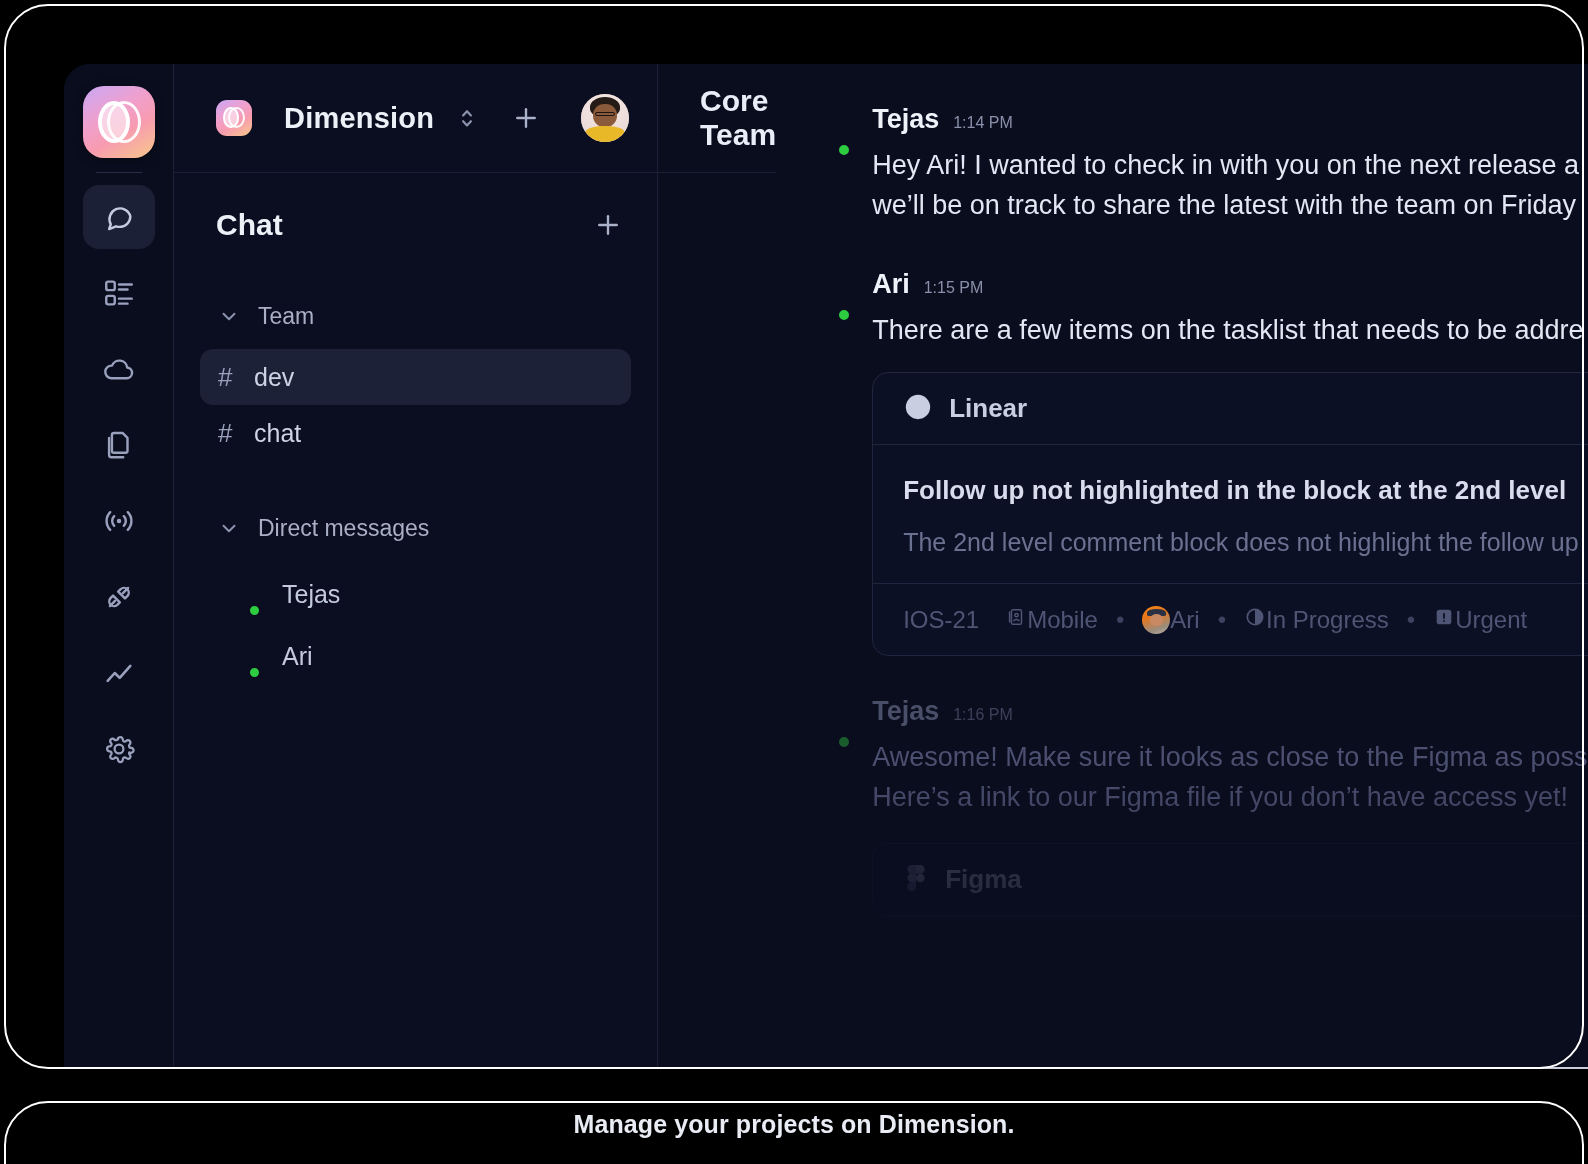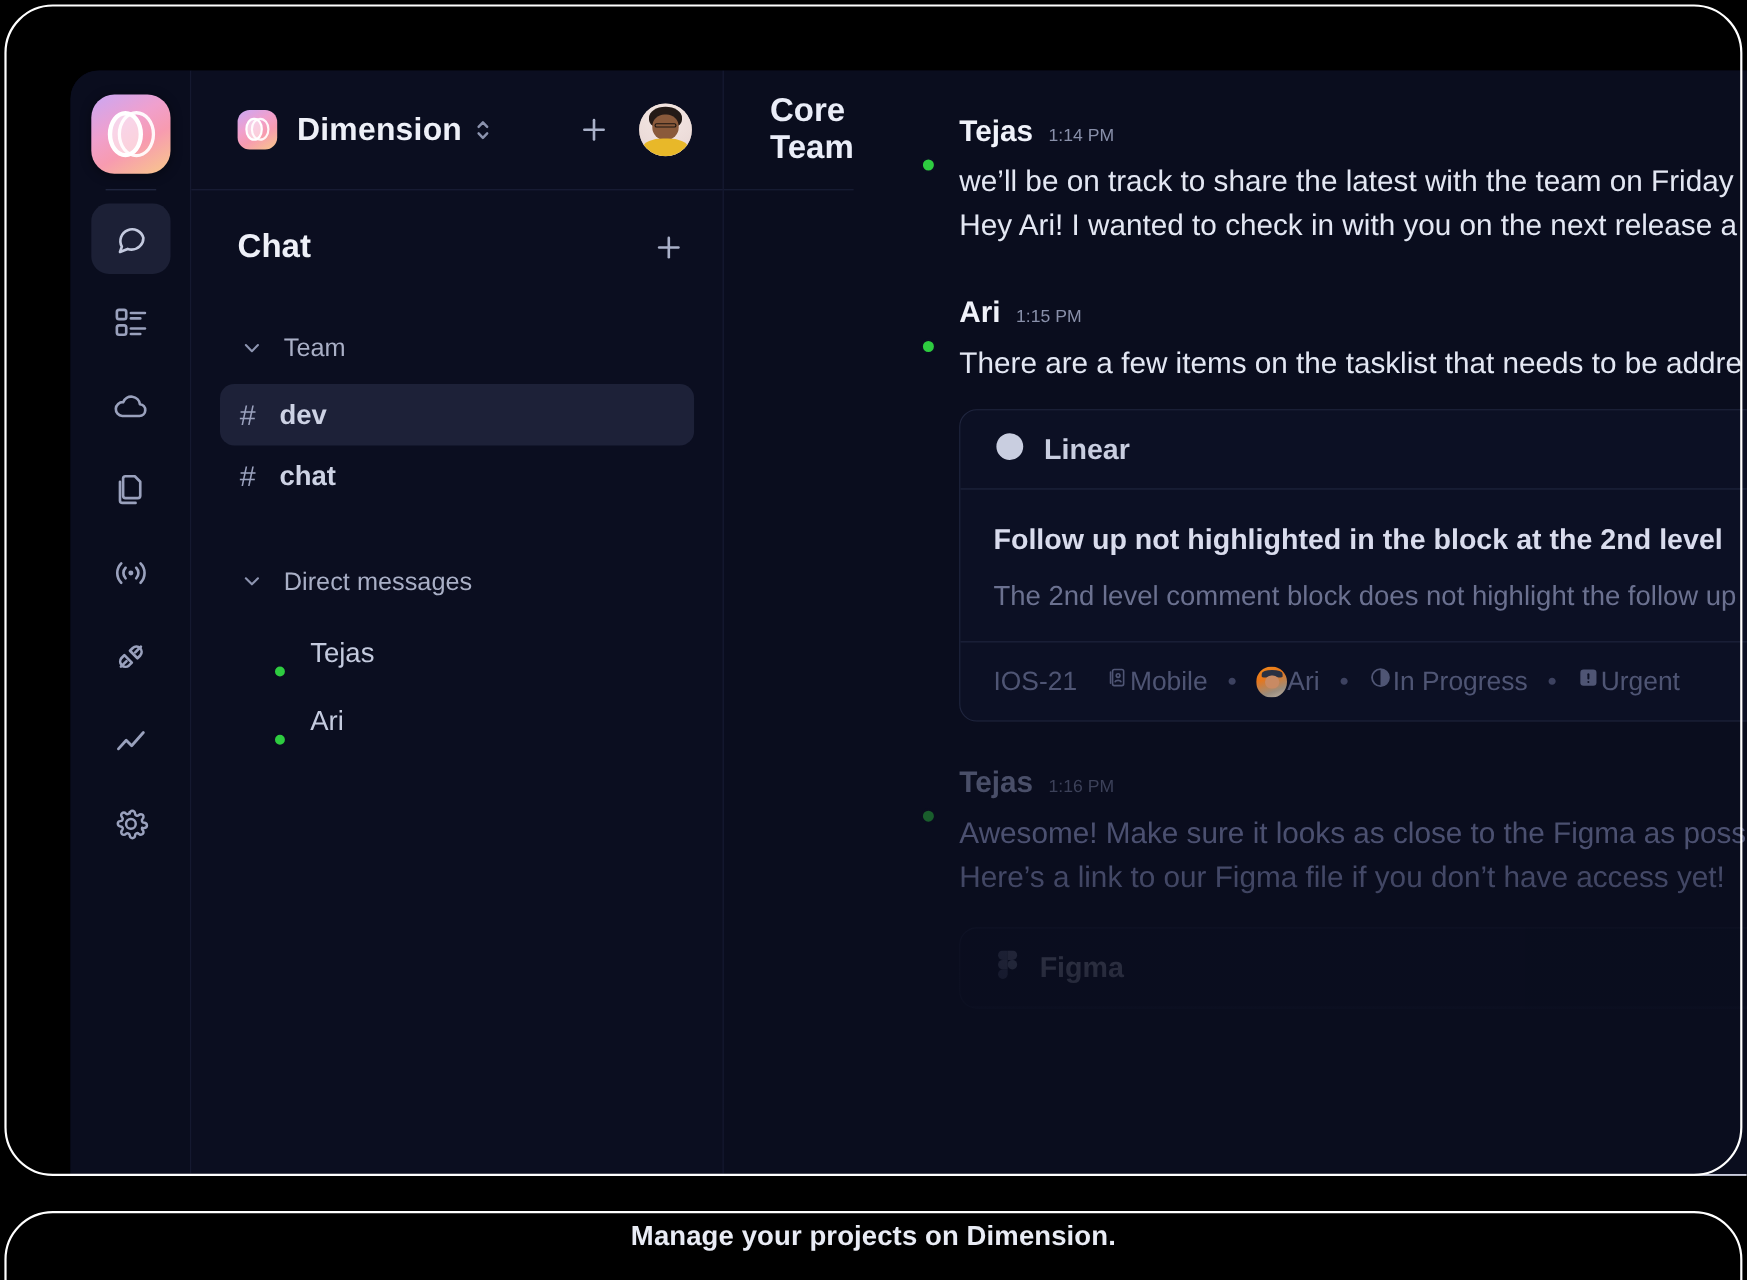--- a/index.html
+++ b/index.html
@@ -113,20 +113,21 @@
     border-right: 1px solid #1b2038;
     display: flex;
     flex-direction: column;
   }
   #workspace-bar {
     height: 109px;
     flex: 0 0 109px;
     display: flex; align-items: center;
     padding: 0 28px 0 42px;
     border-bottom: 1px solid #1b2038;
+    gap: 14px;
   }
   .ws-logo {
     width: 36px; height: 36px;
     border-radius: 11px;
     background: linear-gradient(150deg, #c9a7f5 0%, #f0a0cd 38%, #f79bb0 62%, #f8c98a 100%);
     position: relative;
     flex: 0 0 36px;
   }
   .ws-logo .r1 {
     position: absolute; width: 17px; height: 21px;
@@ -212,21 +213,21 @@
 
   .chan-list { padding: 10px 26px 0 26px; }
   .chan-row {
     display: flex; align-items: center;
     height: 56px;
     border-radius: 13px;
     padding: 0 0 0 18px;
   }
   .chan-row.active { background: #1d2138; }
   .chan-hash { color: #9aa1bd; font-size: 26px; font-weight: 400; width: 36px; }
-  .chan-name { color: #cdd2e4; font-size: 25px; font-weight: 700; }
+  .chan-name { color: #cdd2e4; font-size: 25px; font-weight: 400; }
 
   .dm-list { padding: 12px 26px 0 26px; }
   .dm-row {
     display: flex; align-items: center;
     height: 62px;
     padding-left: 16px;
     gap: 22px;
   }
   .dm-row .avatar { width: 44px; height: 44px; }
   .dm-row .dot-online { width: 13px; height: 13px; }
@@ -499,22 +500,22 @@
         <span class="avatar">
           <span class="pic"><span class="face-tejas"></span><span class="tejas-body"></span></span>
           <span class="dot-online"></span>
         </span>
         <div class="msg-body">
           <div class="msg-meta">
             <span class="msg-author">Tejas</span>
             <span class="msg-time">1:14 PM</span>
           </div>
           <div class="msg-text">
+            <span class="ln">Hey Ari! I wanted to check in with you on the next release a</span>
             <span class="ln">we’ll be on track to share the latest with the team on Friday</span>
-            <span class="ln">Hey Ari! I wanted to check in with you on the next release a</span>
           </div>
         </div>
       </div>
 
       <div class="msg" style="margin-top:44px;">
         <span class="avatar">
           <span class="pic"><span class="face-ari"></span><span class="ari-brim"></span></span>
           <span class="dot-online"></span>
         </span>
         <div class="msg-body">

